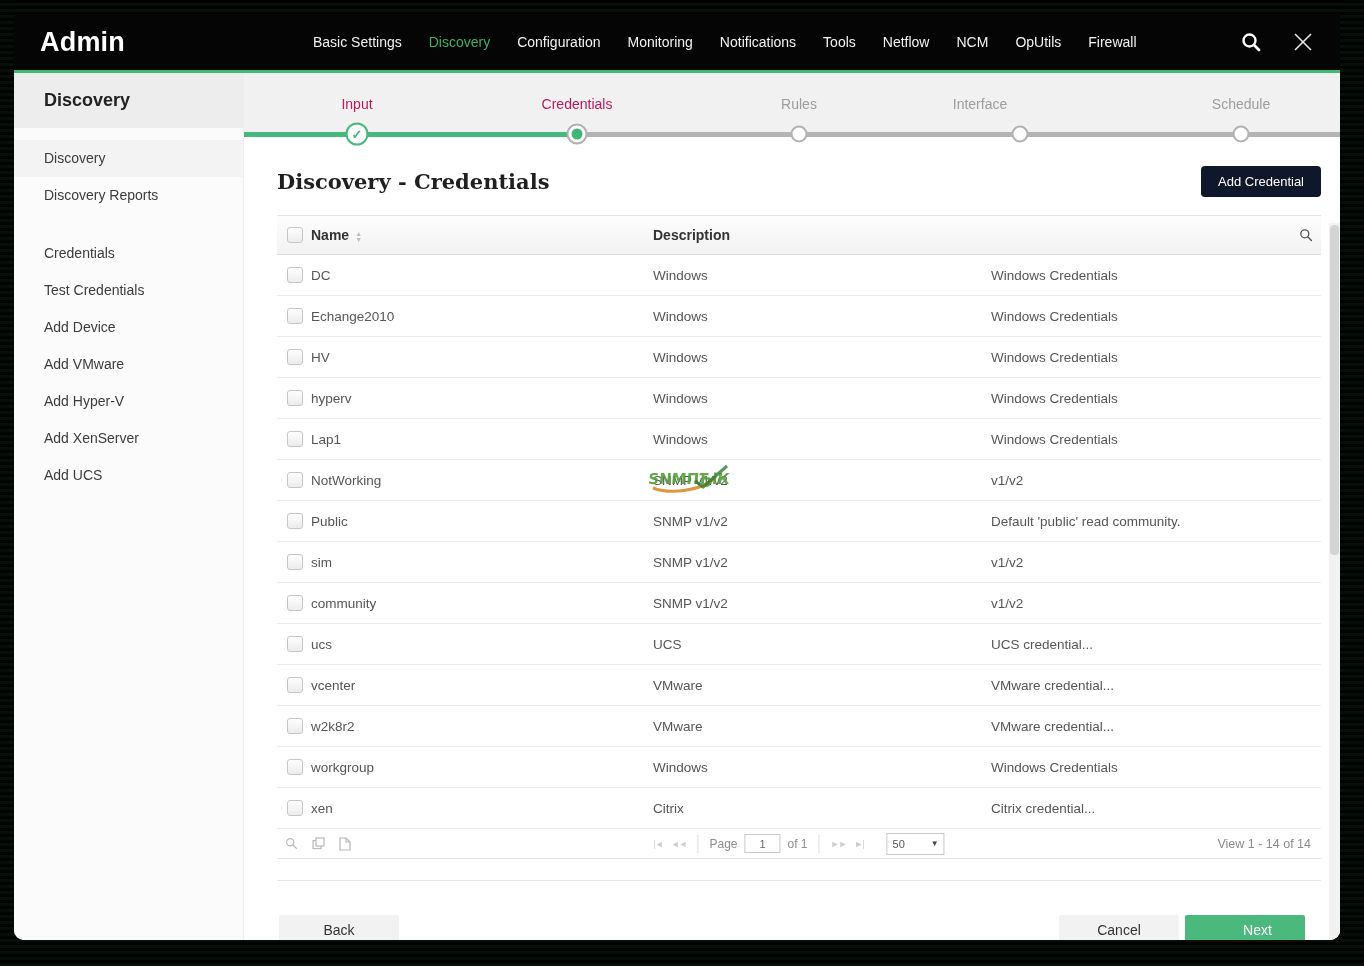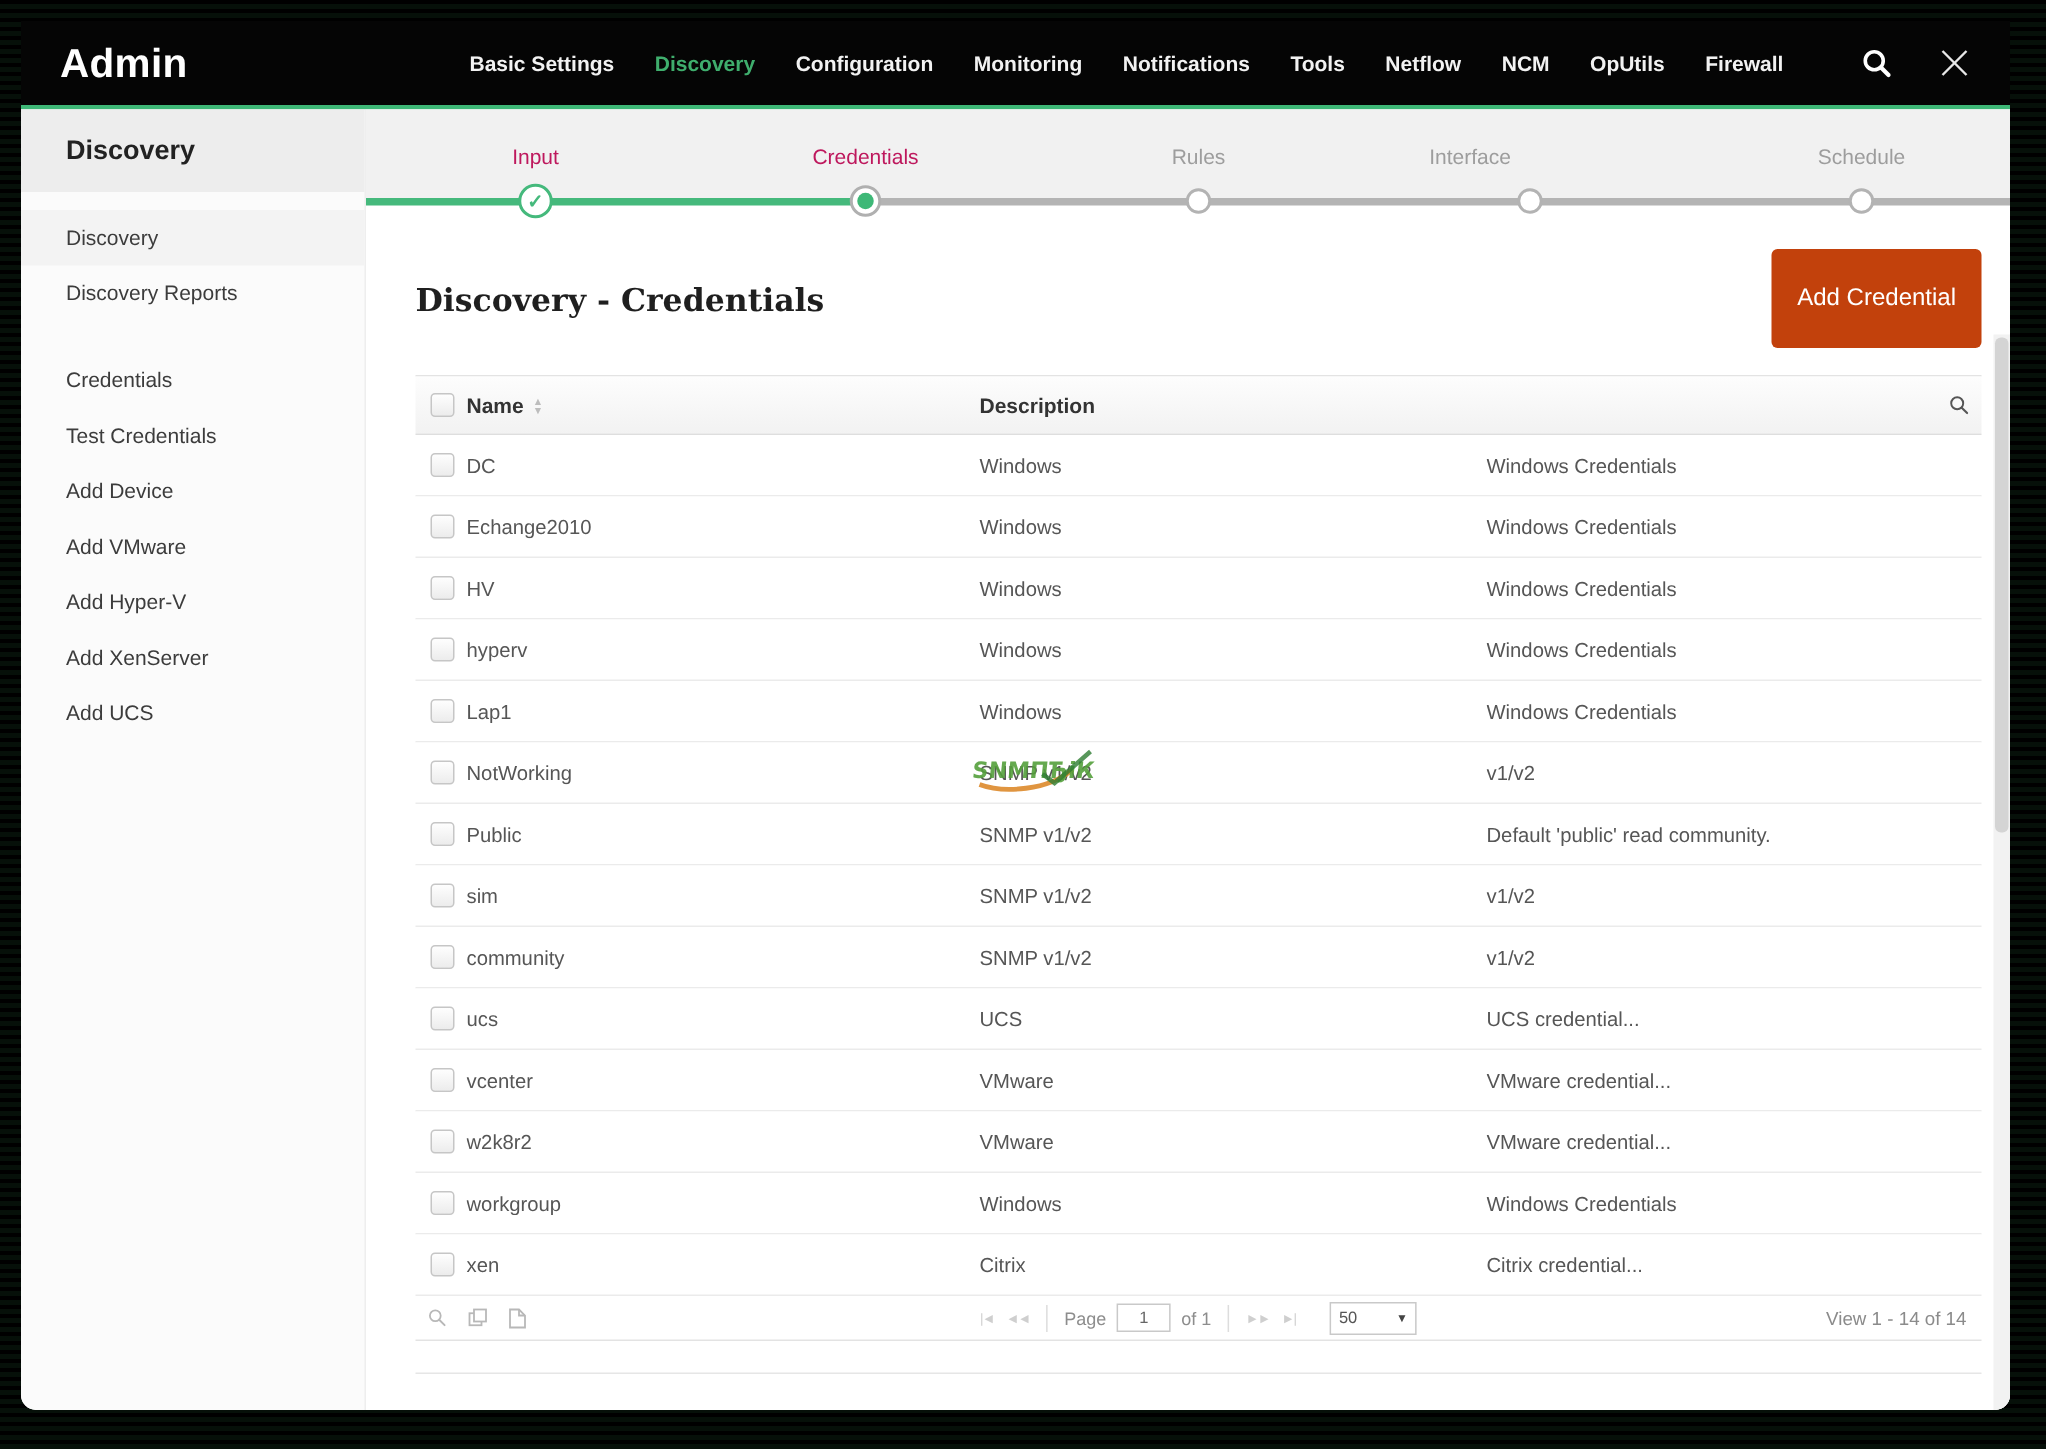--- a/index.html
+++ b/index.html
@@ -15,21 +15,21 @@
     background:#fff;border-bottom-left-radius:10px;border-bottom-right-radius:10px;
     overflow:hidden;
   }
   
   .topbar{
     position:absolute;left:0;top:0;width:100%;height:56px;background:#050505;
     display:flex;align-items:center;color:#fff;
   }
   .app-title{font-size:27px;font-weight:bold;margin-left:26px;letter-spacing:.2px;}
   .topnav{display:flex;align-items:center;gap:27px;margin-left:188px;}
-  .nav-item{font-size:14px;font-weight:bold;color:#f2f2f2;cursor:pointer;white-space:nowrap;}
+  .nav-item{font-size:14px;font-weight:normal;color:#f2f2f2;cursor:pointer;white-space:nowrap;}
   .nav-item.active{color:#3fae6d;}
   .topbar-icons{margin-left:auto;display:flex;align-items:center;gap:26px;padding-right:24px;}
   .tb-icon{width:26px;height:26px;display:flex;align-items:center;justify-content:center;cursor:pointer;}
   .green-line{position:absolute;left:0;top:56px;width:100%;height:3px;background:#3eb877;}
   
   .content{position:absolute;left:0;top:59px;width:100%;height:867px;display:flex;}
   
   .sidebar{width:229px;background:#fbfbfb;border-right:1px solid #eee;flex:none;}
   .side-header{
     height:55px;background:#ededed;display:flex;align-items:center;
@@ -58,22 +58,22 @@
     box-sizing:border-box;cursor:pointer;z-index:2;
   }
   .dot-done{width:23px;height:23px;border:2px solid #45b97c;color:#45b97c;font-size:13px;font-weight:bold;}
   .dot-active{width:21px;height:21px;border:2px solid #b0b0b0;}
   .dot-active .inner{width:11px;height:11px;border-radius:50%;background:#3eb877;}
   .dot-todo{width:17px;height:17px;border:2px solid #b3b3b3;}
   
   .title-row{display:flex;align-items:center;margin:30px 19px 0 33px;}
   .page-title{font-family:"DejaVu Serif",serif;font-size:21px;font-weight:bold;color:#1f1f1f;}
   .add-btn{
-    margin-left:auto;background:#c2410c;color:#fff;font-size:16px;border:none;
-    padding:24px 17px;border-radius:4px;cursor:pointer;font-family:inherit;
+    margin-left:auto;background:#0f172a;color:#fff;font-size:13px;border:none;
+    padding:8px 17px;border-radius:4px;cursor:pointer;font-family:inherit;
   }
   
   .grid{margin:18px 19px 0 33px;border-top:1px solid #e3e3e3;}
   .grid-head{
     display:flex;align-items:center;height:38px;
     background:linear-gradient(180deg,#fdfdfd,#f2f2f2);
     border-bottom:1px solid #dedede;
     font-size:14px;font-weight:bold;color:#333;
   }
   .cell{box-sizing:border-box;}

